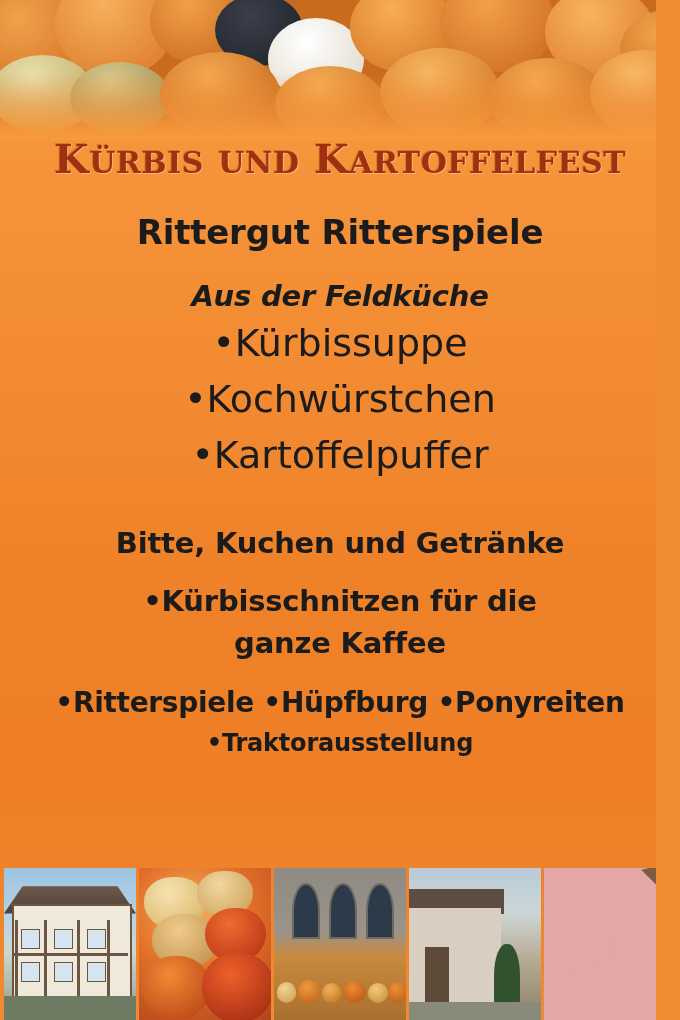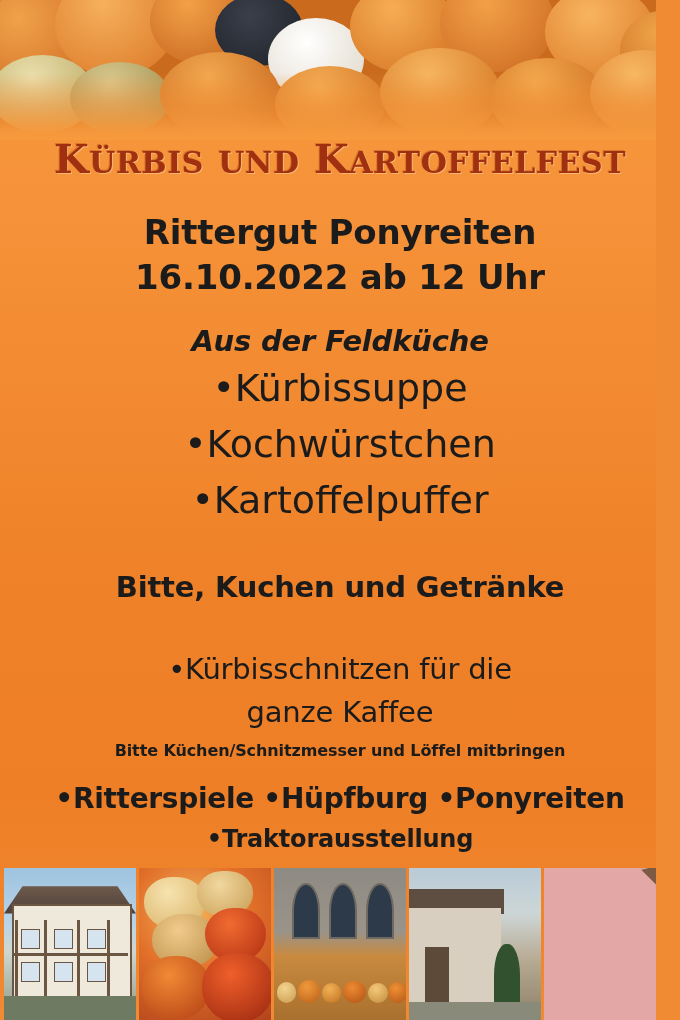--- a/index.html
+++ b/index.html
@@ -105,23 +105,23 @@
     line-height: 1.48;
     font-weight: normal;
   }
   .drinks {
     margin-top: 42px;
     font-size: 29px;
     font-weight: bold;
     letter-spacing: -0.2px;
   }
   .carving {
-    margin-top: 44px;
+    margin-top: 20px;
     font-size: 29px;
-    font-weight: normal;
+    font-weight: bold;
     line-height: 1.45;
     letter-spacing: -0.2px;
   }
   .note {
     margin-top: 8px;
     font-size: 16px;
     font-weight: bold;
     letter-spacing: -0.1px;
   }
   .activities {
@@ -234,37 +234,35 @@
 
   <div class="title-wrap">
     <div class="title">
       <span>K</span><span class="sc">ÜRBIS</span>
       <span class="sc">UND</span>
       <span>K</span><span class="sc">ARTOFFELFEST</span>
     </div>
   </div>
 
   <div class="content">
-    <div class="venue">Rittergut Ponyreiten</div>
-    <div class="venue">16.10.2022 ab 12 Uhr</div>
+    <div class="venue">Rittergut Ritterspiele</div>
 
     <div class="section-head">Aus der Feldküche</div>
     <div class="menu">
       <div>•Kürbissuppe</div>
       <div>•Kochwürstchen</div>
       <div>•Kartoffelpuffer</div>
     </div>
 
     <div class="drinks">Bitte, Kuchen und Getränke</div>
 
     <div class="carving">
       <div>•Kürbisschnitzen für die</div>
       <div>ganze Kaffee</div>
     </div>
-    <div class="note">Bitte Küchen/Schnitzmesser und Löffel mitbringen</div>
 
     <div class="activities">•Ritterspiele •Hüpfburg •Ponyreiten</div>
     <div class="tractor">•Traktorausstellung</div>
   </div>
 
   <div class="photo-strip">
 
     <div class="photo p1">
       <div class="roof"></div>
       <div class="house"></div>

